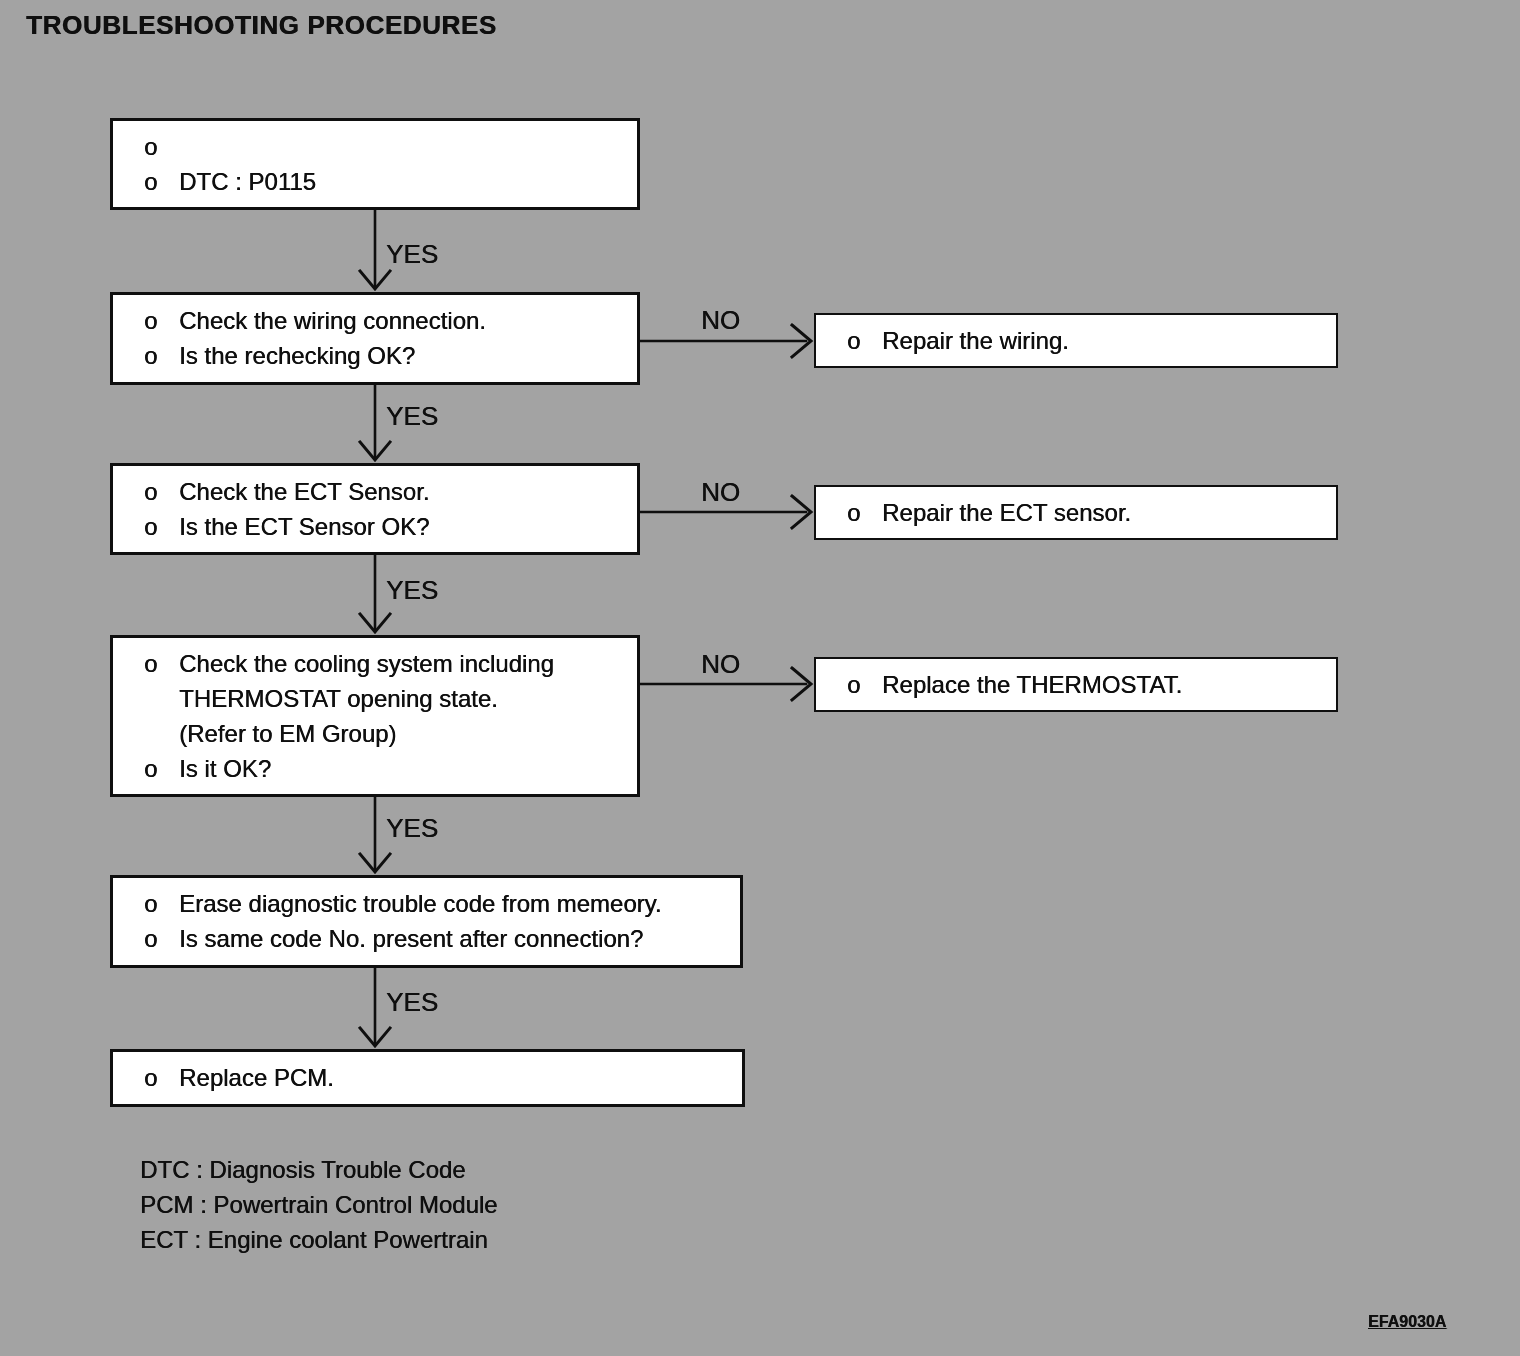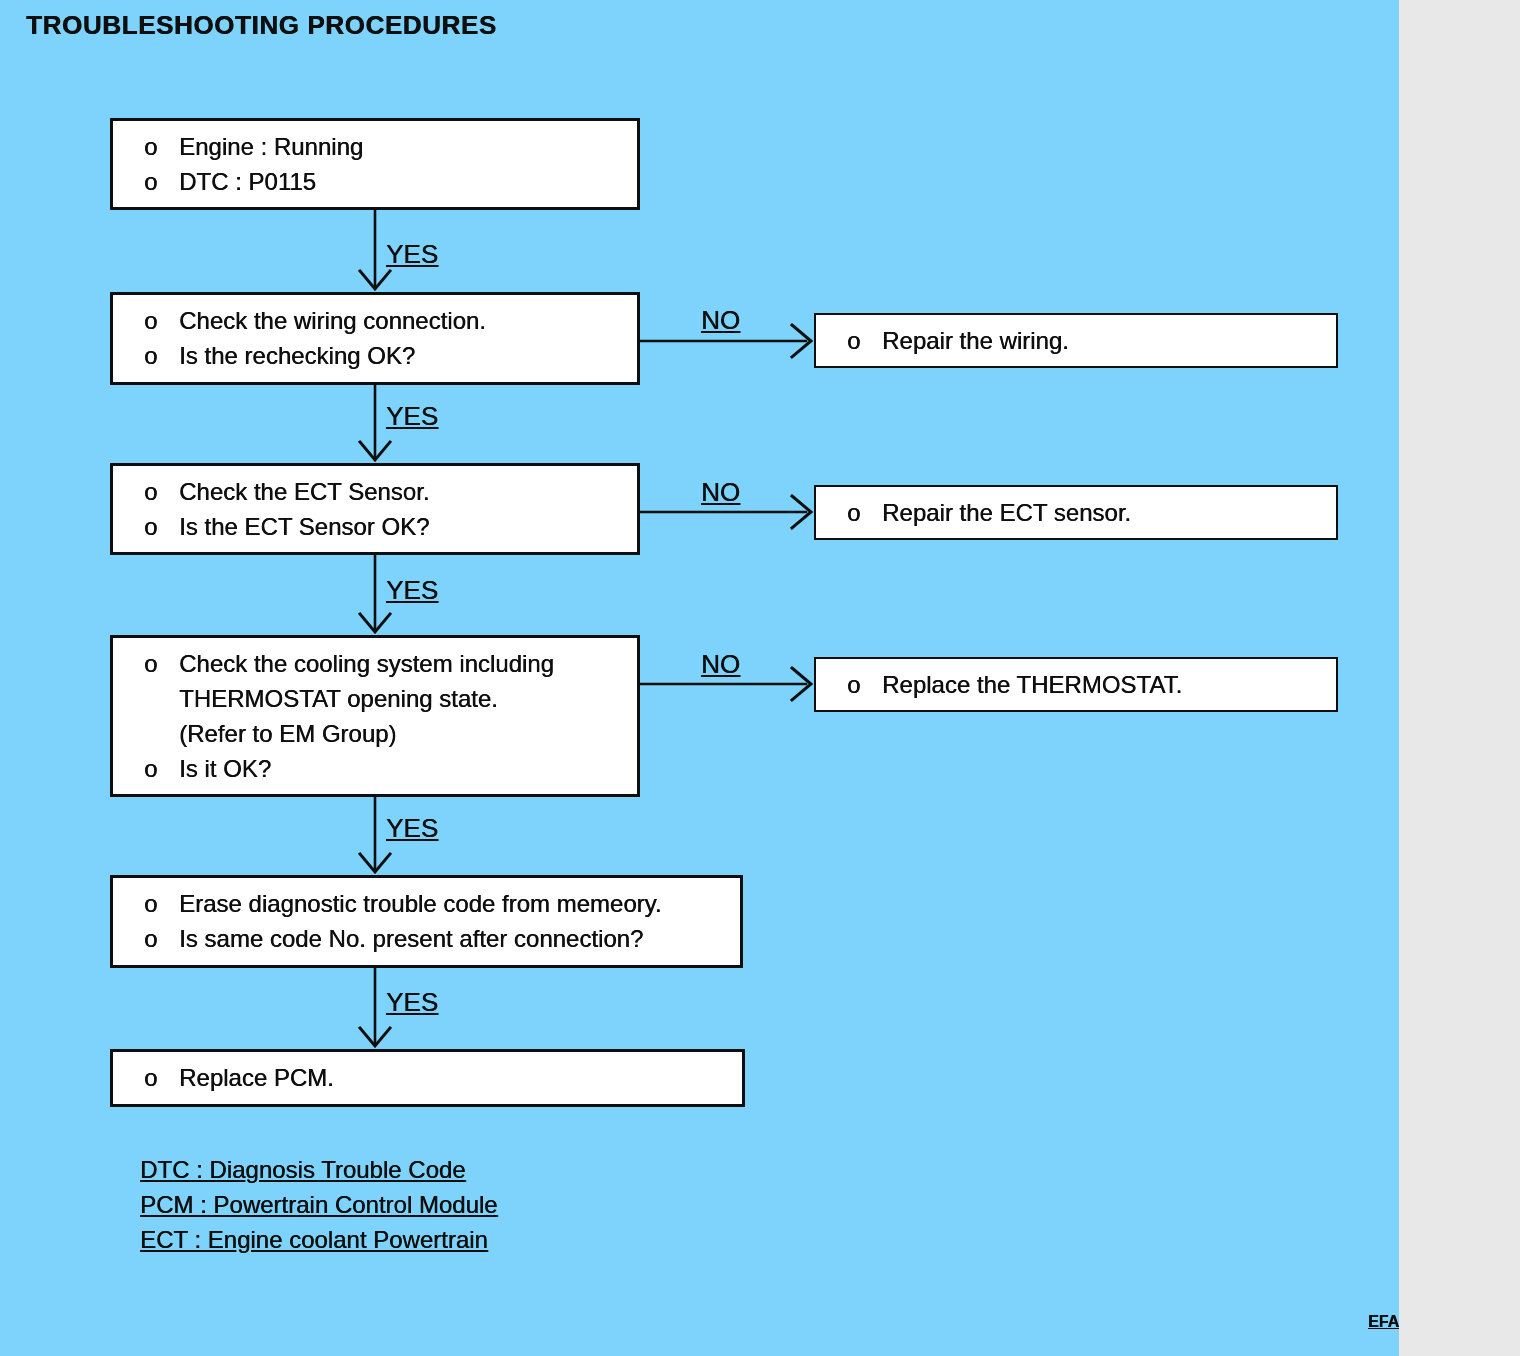--- a/index.html
+++ b/index.html
@@ -1,19 +1,19 @@
 <!DOCTYPE html>
 <html><head>
 <meta charset="utf-8">
 <style>
   html,body { margin:0; padding:0; background:#e8e8e8; }
   .canvas {
     position:relative;
-    width:1399px; height:1356px;
-    background:#7dd3fc;
+    width:1520px; height:1356px;
+    background:#a3a3a3;
     font-family:"Liberation Sans", sans-serif;
     color:#0f0f0f;
     overflow:hidden;
   }
   .canvas * { box-sizing:border-box; }
 
   .title {
     position:absolute; left:26px; top:10px; margin:0;
     font-size:26px; font-weight:bold; letter-spacing:0.6px;
     text-shadow:0.6px 0 currentColor;
@@ -37,29 +37,27 @@
   .box.side { border-width:2px; }
   .row { display:flex; align-items:flex-start; }
   .bullet { flex:none; margin-left:31px; width:35px; }
   .txt { flex:1 1 auto; white-space:nowrap; }
 
   .lbl {
     position:absolute;
     font-size:26px; line-height:28px;
     text-shadow:0.5px 0 currentColor;
     white-space:nowrap;
-    text-decoration:underline;
   }
 
   .legend {
     position:absolute; left:140px; top:1152px;
     font-size:24px; line-height:35px;
     text-shadow:0.45px 0 currentColor;
     white-space:nowrap;
-    text-decoration:underline;
   }
 
   .figcode {
     position:absolute; left:1368px; top:1313px;
     font-size:16px; font-weight:bold;
     text-shadow:0.4px 0 currentColor;
     white-space:nowrap;
     text-decoration:underline;
   }
 </style>
@@ -111,21 +109,20 @@
   <span class="lbl" style="left:386px; top:814px;">YES</span>
   <span class="lbl" style="left:386px; top:988px;">YES</span>
 
   <span class="lbl" style="left:701px; top:306px;">NO</span>
   <span class="lbl" style="left:701px; top:478px;">NO</span>
   <span class="lbl" style="left:701px; top:650px;">NO</span>
 
   <div class="box" style="left:110px; top:118px; width:530px; height:92px; padding-top:8px;">
     <div class="row">
       <span class="bullet">o</span>
-      <span class="txt">Engine : Running</span>
     </div>
     <div class="row">
       <span class="bullet">o</span>
       <span class="txt">DTC : P0115</span>
     </div>
   </div>
 
   <div class="box" style="left:110px; top:292px; width:530px; height:93px; padding-top:8px;">
     <div class="row">
       <span class="bullet">o</span>

